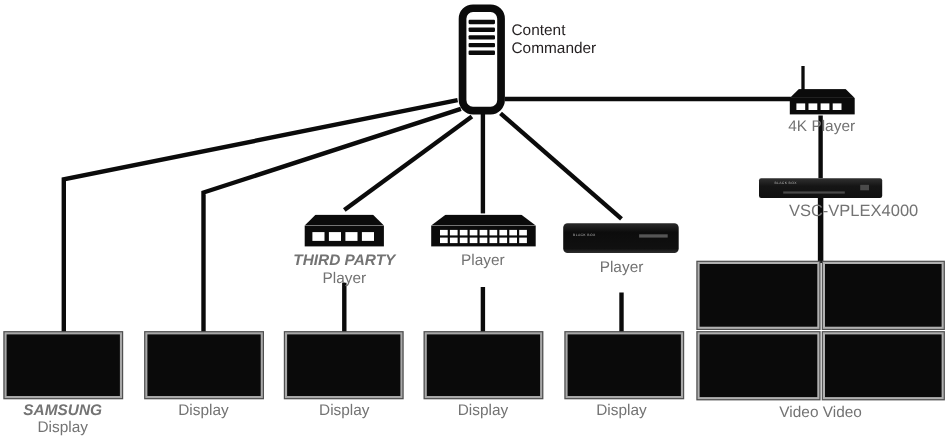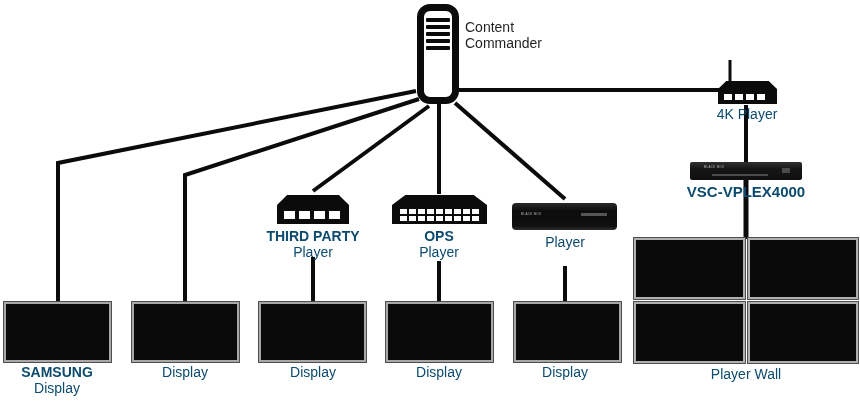--- a/index.html
+++ b/index.html
@@ -37,24 +37,24 @@
     position:absolute; width:107px; height:60px; background:#0a0a0a;
     border:2px solid #a8a8a8; box-shadow:0 0 0 1px #4f4f4f;
   }
   .videowall {
     position:absolute; left:634px; top:238px; width:224px; height:125px;
     display:grid; grid-template-columns:1fr 1fr; grid-template-rows:1fr 1fr; gap:3px;
   }
   .vw-panel { background:#0a0a0a; border:2px solid #b0b0b0; box-shadow:0 0 0 1px #4f4f4f; }
 
   
-  .lbl { position:absolute; text-align:center; font-size:14px; line-height:16px; color:#0c4a6e; }
-  .lbl b, .b { font-weight:bold; }
+  .lbl { position:absolute; text-align:center; font-size:14px; line-height:16px; color:#737373; }
+  .lbl b, .b { font-weight:bold;font-style:italic; }
   .server-lbl { position:absolute; left:465px; top:19px; font-size:14px; line-height:16px; text-align:left; }
-  .vplex-lbl { font-size:15px; font-weight:bold; }
+  .vplex-lbl { font-size:15px; font-weight:normal;margin-left:30px; }
 </style>
 </head>
 <body>
 
 <div class="canvas">
 
   <svg class="wires" viewBox="0 0 860 405">
     <polyline points="416,91 58,163 58,302" fill="none" stroke="#0b0b0b" stroke-width="4"></polyline>
     <polyline points="419,99 185,175 185,302" fill="none" stroke="#0b0b0b" stroke-width="4"></polyline>
     <line x1="429" y1="106" x2="313" y2="191" stroke="#0b0b0b" stroke-width="4"></line>
@@ -132,21 +132,20 @@
           <span></span>
           <span></span>
           <span></span>
           <span></span>
           <span></span>
           <span></span>
       </div>
     </div>
   </div>
   <div class="lbl" style="left:384px; top:228px; width:110px;">
-    <div class="b">OPS</div>
     <div>Player</div>
   </div>
 
   <div class="flatbox" style="left:512px; top:203px; width:105px; height:27px;">
     <span class="microtext" style="left:9px; top:9px;">BLACK BOX</span>
     <span class="stripe" style="right:10px; top:10px; width:26px; height:3px; background:#555;"></span>
   </div>
   <div class="lbl" style="left:510px; top:234px; width:110px;">
     <div>Player</div>
   </div>
@@ -170,15 +169,15 @@
 
   <div class="display" style="left:514px; top:302px;"></div>
   <div class="lbl" style="left:505px; top:364px; width:120px;">Display</div>
 
   <div class="videowall">
     <div class="vw-panel"></div>
     <div class="vw-panel"></div>
     <div class="vw-panel"></div>
     <div class="vw-panel"></div>
   </div>
-  <div class="lbl" style="left:686px; top:366px; width:120px;">Player Wall</div>
+  <div class="lbl" style="left:686px; top:366px; width:120px;">Video Video</div>
 
 </div>
 
 </body></html>

